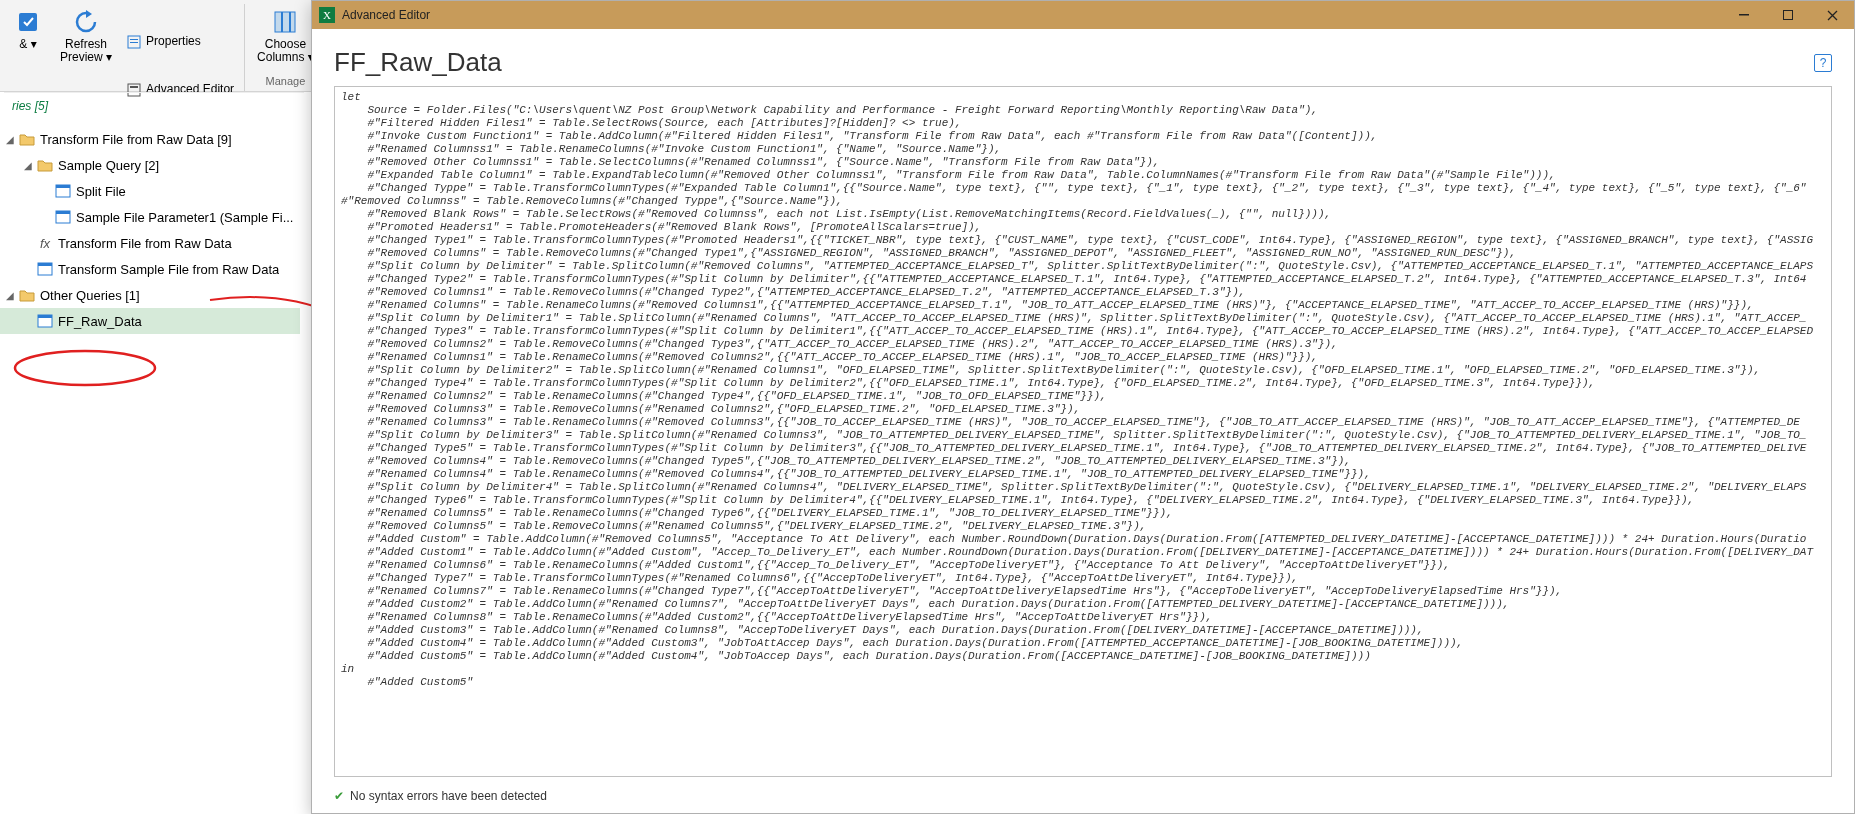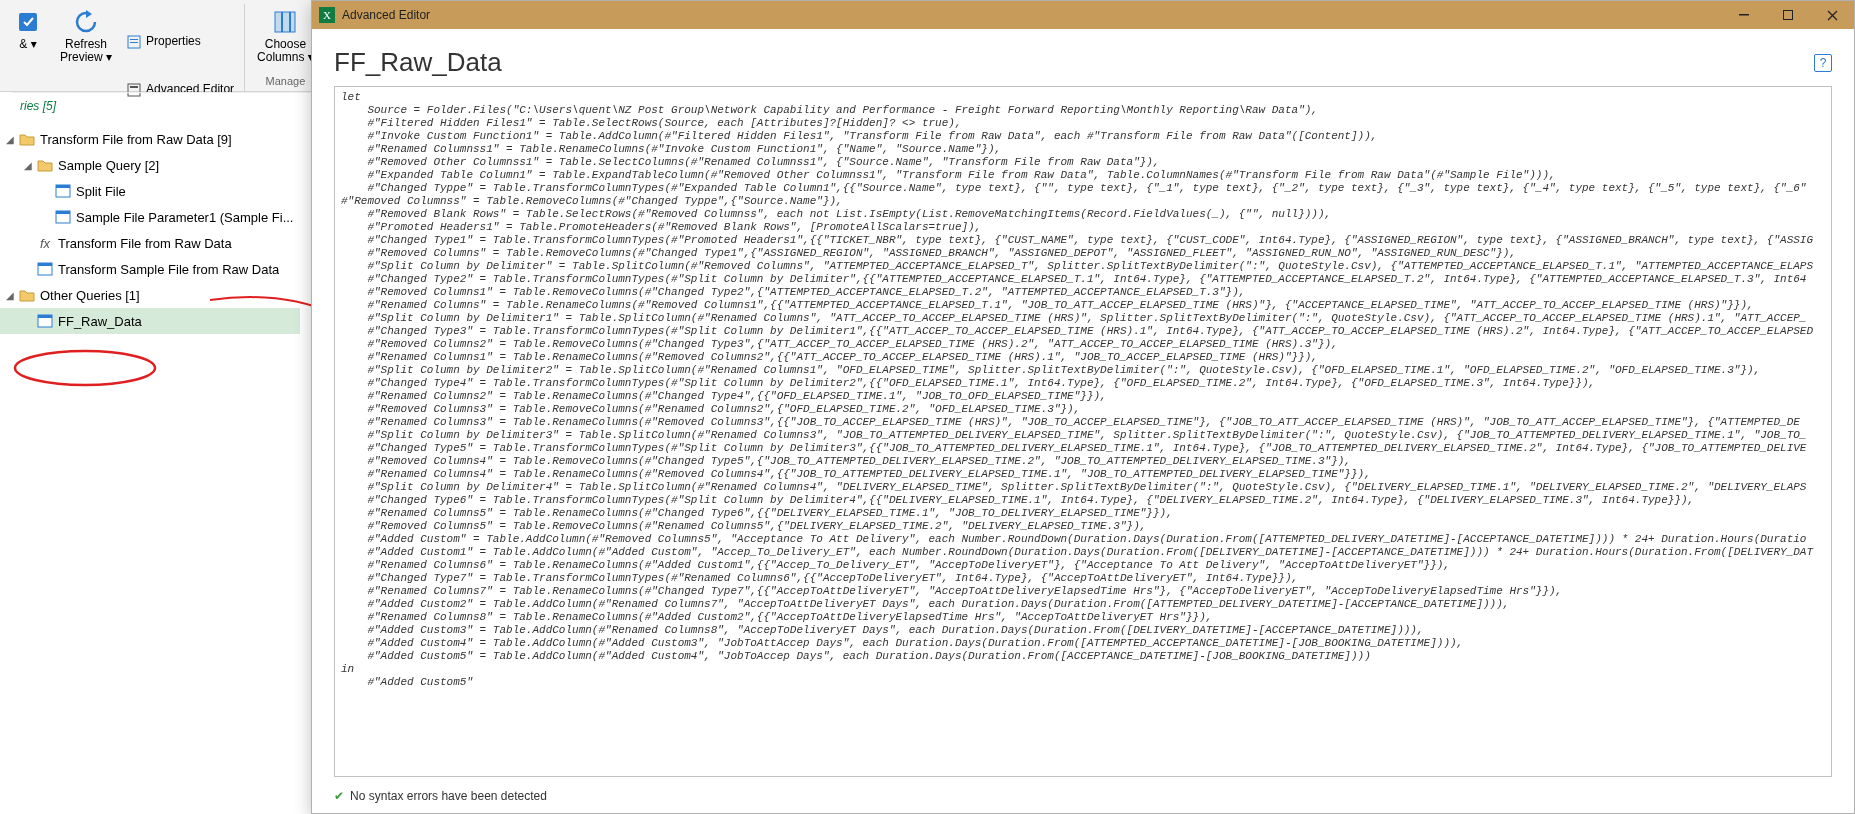--- a/index.html
+++ b/index.html
@@ -41,21 +41,21 @@
   .small-btn .icon{width:16px;height:16px;display:flex;align-items:center;justify-content:center;}
   .ribbon-group-label { font-size:11px; color:#666; margin-top:auto; text-align:center; padding-bottom:2px;}
 
   
   .left-pane {
     position:absolute; left:0; top:124px; width:300px; bottom:0;
     background:#fff;
     font-size:13px;
   }
   .queries-header {
-    position:absolute; left:12px; top:92px; width:300px; height:32px;
+    position:absolute; left:4px; top:92px; width:300px; height:32px;
     padding:6px 8px; color:#0a7b40; font-style:italic;
     border-top:1px solid #eee;
   }
   .tree { padding-top:2px; }
   .tree-item { display:flex; align-items:center; height:26px; cursor:pointer; }
   .tree-item.selected{background:#d6ead9;}
   .tree-icon{width:18px;height:18px;display:flex;align-items:center;justify-content:center;margin-right:4px;}
   .indent-0{padding-left:6px;}
   .indent-1{padding-left:24px;}
   .indent-2{padding-left:42px;}

